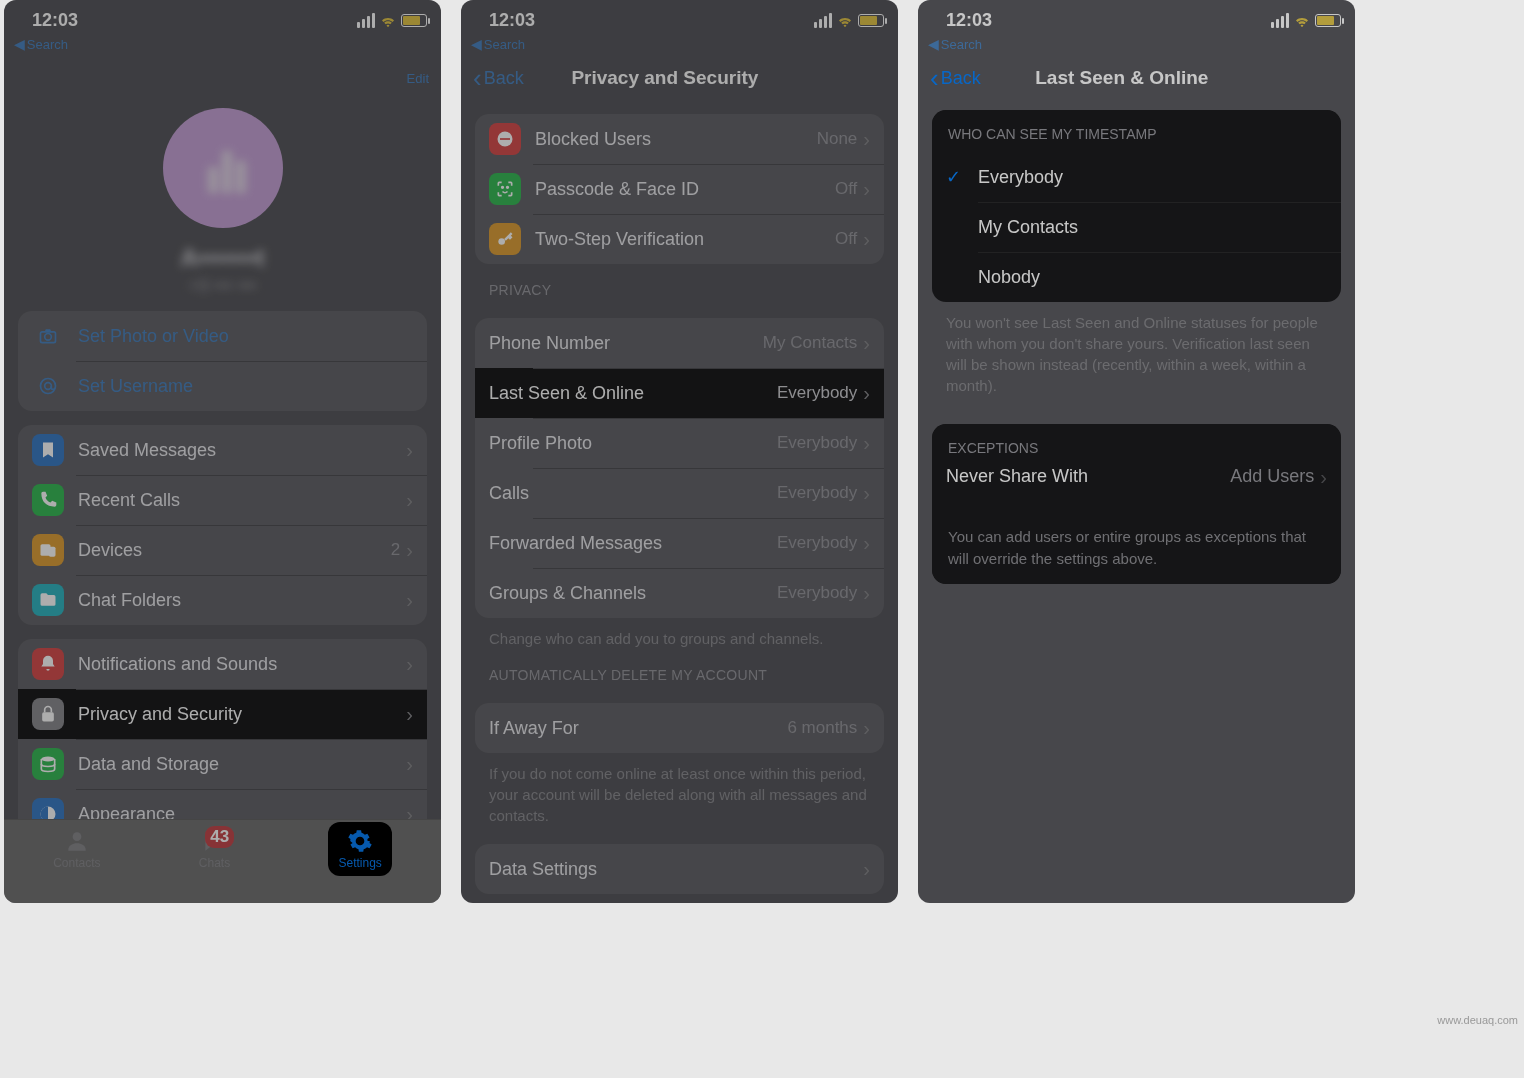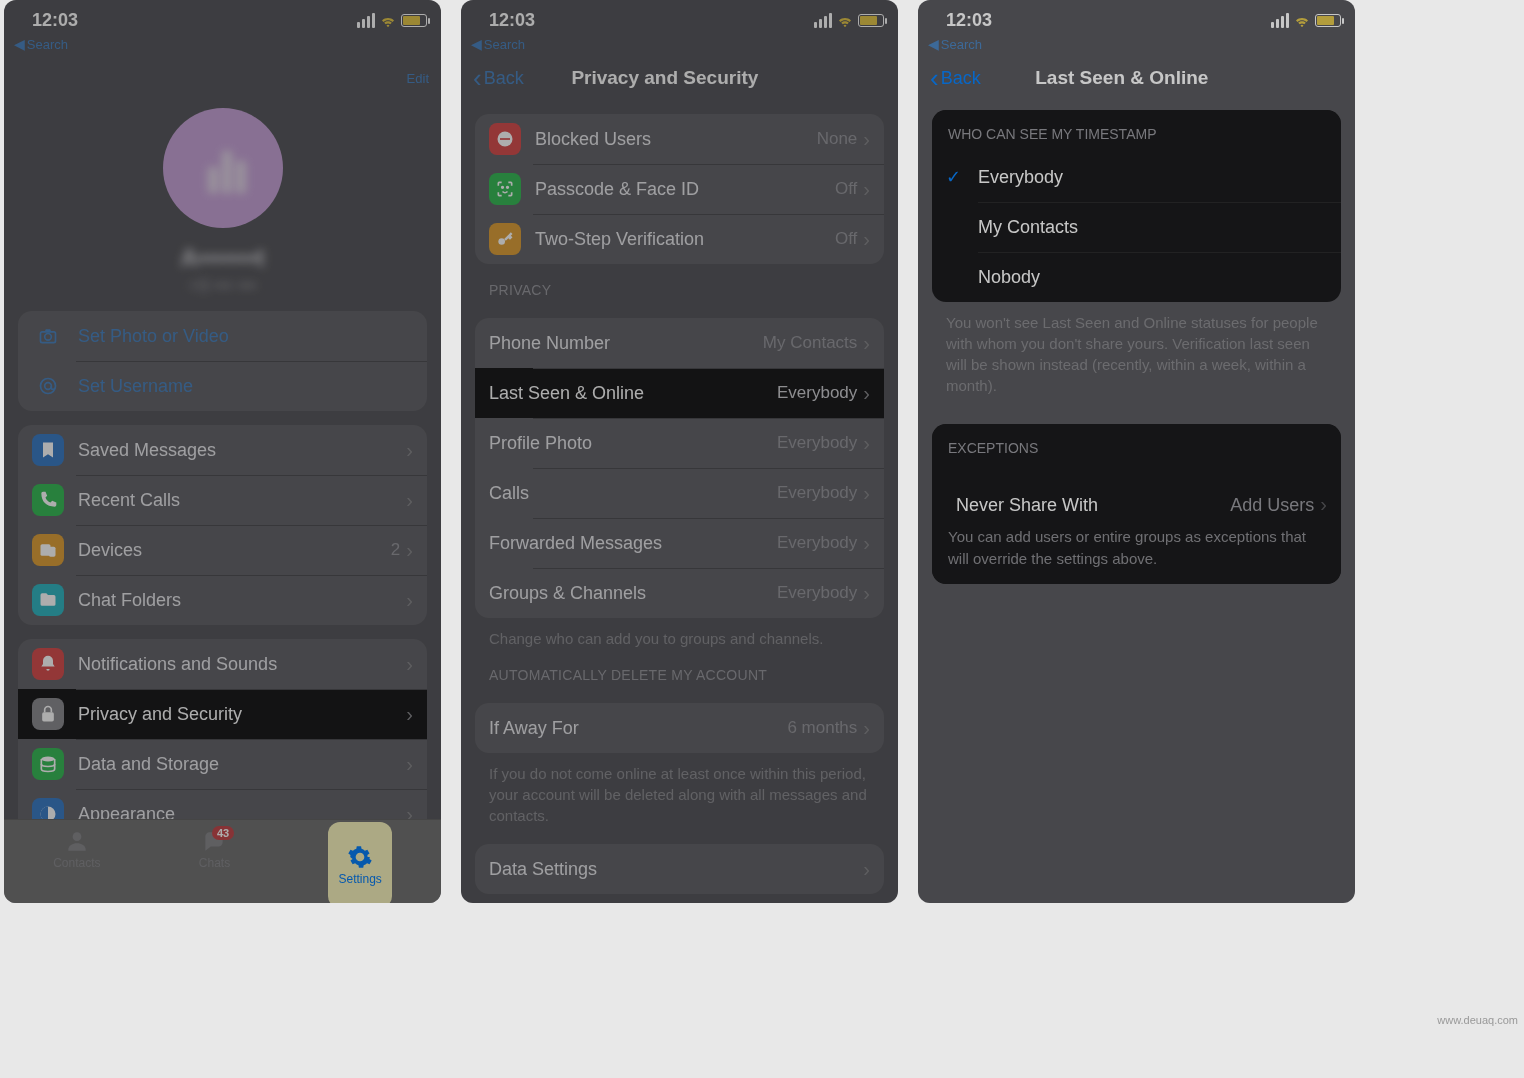--- a/index.html
+++ b/index.html
@@ -58,33 +58,33 @@
   .cell.linkblue{color:var(--accent);}
   .header-lbl{font-size:14px;color:#9a9aa0;padding:18px 28px 6px;letter-spacing:0.02em;}
   .footer-lbl{font-size:15px;color:#8f8f94;padding:10px 28px 0;line-height:1.4;}
   .cell.highlight{background:#1c1c1e;color:#fff;}
   .cell.highlight .val{color:#d0d0d4;}
   
   .tabbar{position:absolute;bottom:0;left:0;right:0;height:84px;background:#777;border-top:1px solid #666;display:flex;justify-content:space-around;align-items:flex-start;padding-top:8px;}
   .tab{display:flex;flex-direction:column;align-items:center;font-size:12px;color:#8c8c90;position:relative;}
   .tab .ticon{width:30px;height:26px;margin-bottom:2px;display:flex;align-items:center;justify-content:center;}
   .tab .ticon svg{fill:#8c8c90;width:28px;height:26px;}
-  .tab.active{background:#fef9c3;border-radius:12px;padding:22px 10px;margin-top:-6px;color:var(--accent-bright);}
+  .tab.active{background:#000000;border-radius:12px;padding:6px 10px;margin-top:-6px;color:var(--accent-bright);}
   .tab.active .ticon svg{fill:var(--accent-bright);}
-  .badge{position:absolute;top:-2px;right:-4px;background:#c84c50;color:#fff;font-size:11px;font-weight:600;border-radius:9px;padding:1px 5px;}
+  .badge{position:absolute;top:-2px;right:-4px;background:#c84c50;color:#fff;font-size:17px;font-weight:600;border-radius:9px;padding:1px 5px;}
   
   .nav2 .title{margin-left:-80px;}
   
   .group3{margin:10px 14px 0;border-radius:14px;background:var(--card-high);overflow:hidden;}
   .header3{font-size:14px;color:#9a9aa0;padding:16px 16px 10px;background:var(--card-high);border-radius:14px 14px 0 0;}
   .opt{display:flex;align-items:center;height:50px;padding:0 14px 0 46px;font-size:18px;color:#fff;position:relative;}
   .opt+.opt::before{content:"";position:absolute;left:46px;right:0;top:0;height:1px;background:#2c2c2e;}
   .opt .check{position:absolute;left:14px;color:var(--accent-bright);font-size:18px;}
   .foot3{font-size:15px;color:#8f8f94;padding:10px 16px 14px;background:var(--card-high);border-radius:0 0 14px 14px;line-height:1.45;}
-  .cell3{display:flex;align-items:flex-end;height:50px;padding:0 14px;font-size:18px;color:#fff;margin-left:10px;}
+  .cell3{display:flex;align-items:flex-start;height:50px;padding:0 14px;font-size:18px;color:#fff;}
   .cell3 .val{margin-left:auto;color:#9a9aa0;margin-right:6px;}
   .cell3 .ch{color:#5a5a5e;font-size:20px;}
   .watermark{position:absolute;right:6px;bottom:52px;font-size:11px;color:#999;transform:rotate(0);}
 </style>
 </head>
 <body>
 
 <div class="row">
 
   <div class="phone">

